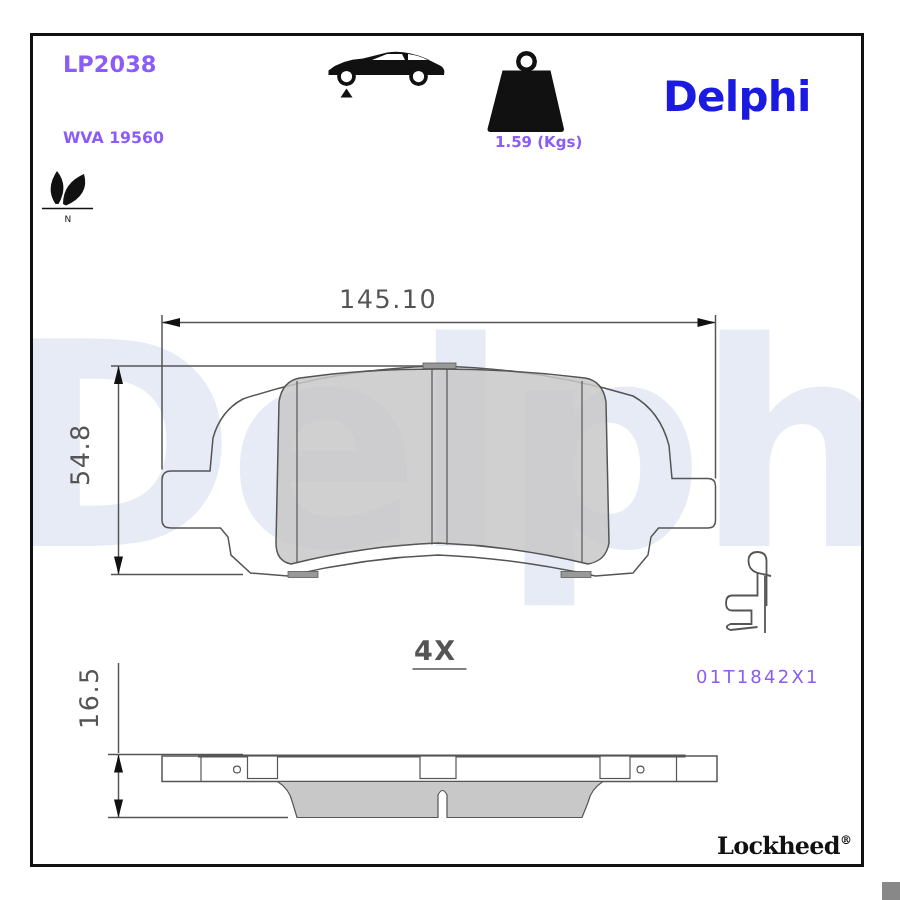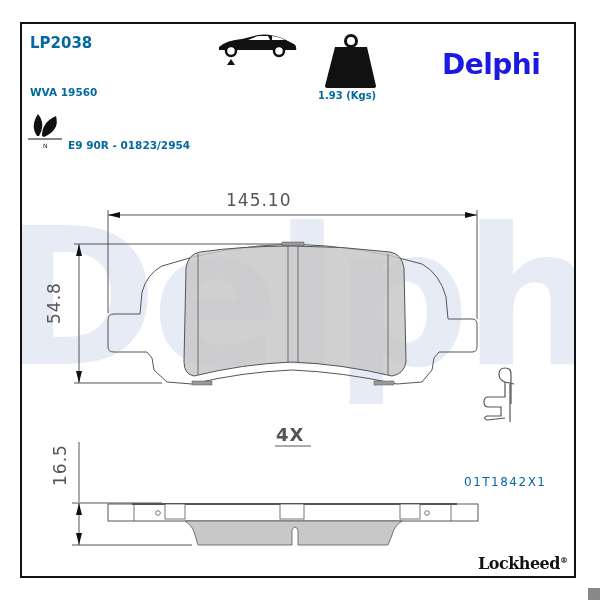--- a/index.html
+++ b/index.html
@@ -1,42 +1,41 @@
 <!DOCTYPE html>
 <html><head>
 <meta charset="utf-8">
 <style>
   html, body { margin:0; padding:0; background:#ffffff; }
   body { width:600px; height:600px; position:relative; overflow:hidden; font-family:"DejaVu Sans", sans-serif; }
   .frame { position:absolute; left:20px; top:22px; width:556px; height:556px; border:2px solid #111; box-sizing:border-box; background:#fff; overflow:hidden; }
   .wm { position:absolute; left:-22px; top:180px; font-family:"DejaVu Sans", sans-serif; font-weight:bold; font-size:190px; color:#e6ebf5; letter-spacing:-6px; line-height:1; white-space:nowrap; z-index:0; }
-  .txt { position:absolute; color:#0369a1; font-weight:bold; z-index:2; }
+  .txt { position:absolute; color:#8b5cf6; font-weight:bold; z-index:2;margin-left:12px; }
   .part-no { left:8px; top:10px; font-size:15px; }
   .fmsi { left:8px; top:33px; font-size:10.5px; line-height:13px; }
   .wva { left:8px; top:62px; font-size:10.5px; }
   .ece { left:46px; top:115px; font-size:10.5px; }
   .weight-label { left:296px; top:66px; font-size:10px; }
   .brand { position:absolute; left:420px; top:24px; font-size:28px; font-weight:bold; color:#1a1ae0; letter-spacing:-0.5px; z-index:2; }
   .lockheed { position:absolute; left:456px; top:530px; font-family:"DejaVu Serif", serif; font-weight:bold; font-size:16px; color:#111; z-index:2; letter-spacing:-0.5px; }
   .lockheed sup { font-size:8px; }
   .dim { position:absolute; font-family:"DejaVu Sans", sans-serif; color:#555; font-size:17px; font-weight:normal; z-index:2; letter-spacing:1px; }
-  .clip-code { position:absolute; left:442px; top:420px; font-size:12px; color:#0369a1; letter-spacing:1.5px; z-index:2;margin-top:31px; }
+  .clip-code { position:absolute; left:442px; top:420px; font-size:12px; color:#8b5cf6; letter-spacing:1.5px; z-index:2; }
   svg.draw { position:absolute; left:0; top:0; z-index:1; }
   .gray-square { position:absolute; left:588px; top:588px; width:12px; height:12px; background:#888; }
 </style>
 </head>
 <body>
 
 <div class="frame">
   <div class="wm">Delphi</div>
 
   <div class="txt part-no">LP2038</div>
   <div class="txt wva">WVA 19560</div>
-  <div class="txt ece">E9 90R - 01823/2954</div>
-  <div class="txt weight-label">1.93 (Kgs)</div>
+  <div class="txt weight-label">1.59 (Kgs)</div>
   <div class="brand">Delphi</div>
 
   <div class="dim" style="left:204px;top:166px;">145.10</div>
   <div class="dim" style="left:22px;top:300px;transform:rotate(-90deg);transform-origin:left top;">54.8</div>
   <div class="dim" style="left:28px;top:462px;transform:rotate(-90deg);transform-origin:left top;">16.5</div>
   <div class="dim" style="left:254px;top:400px;font-size:18px;font-weight:bold;">4X</div>
   <div class="clip-code">01T1842X1</div>
 
   <div class="lockheed"><span>Lockheed</span><sup>®</sup></div>
 

